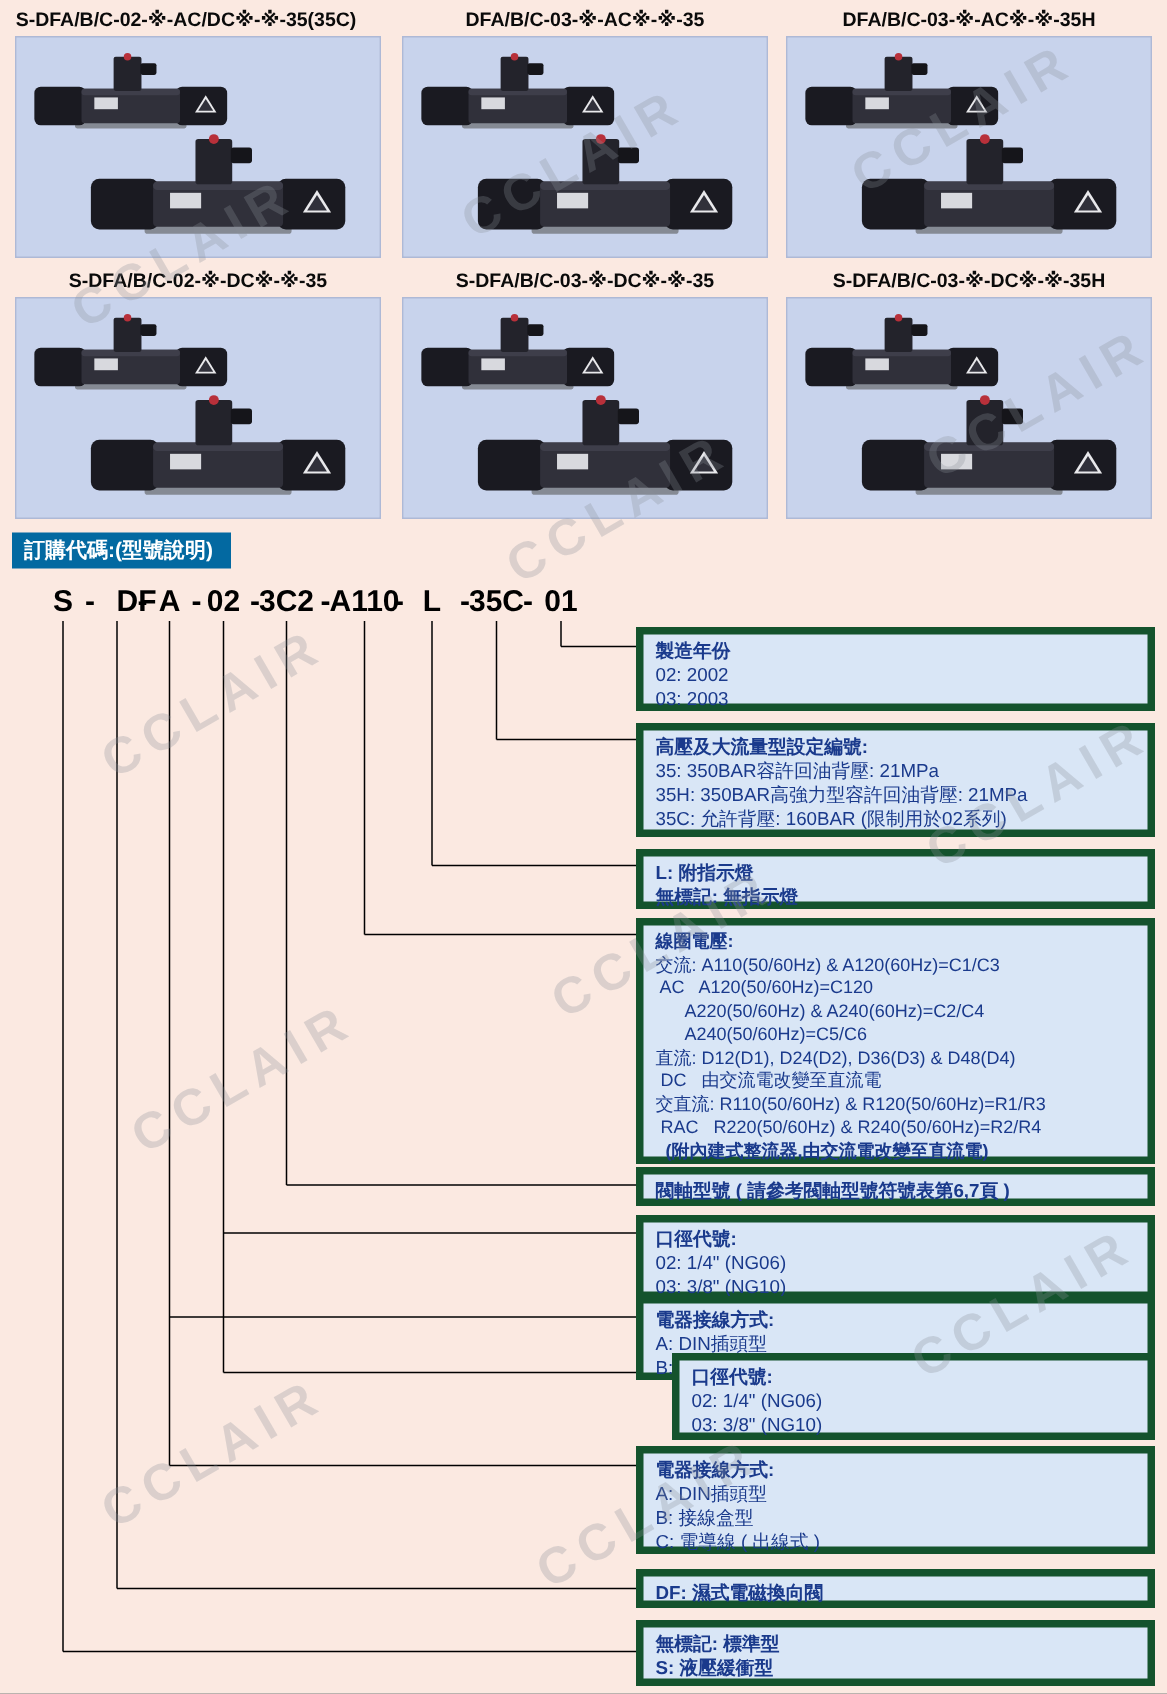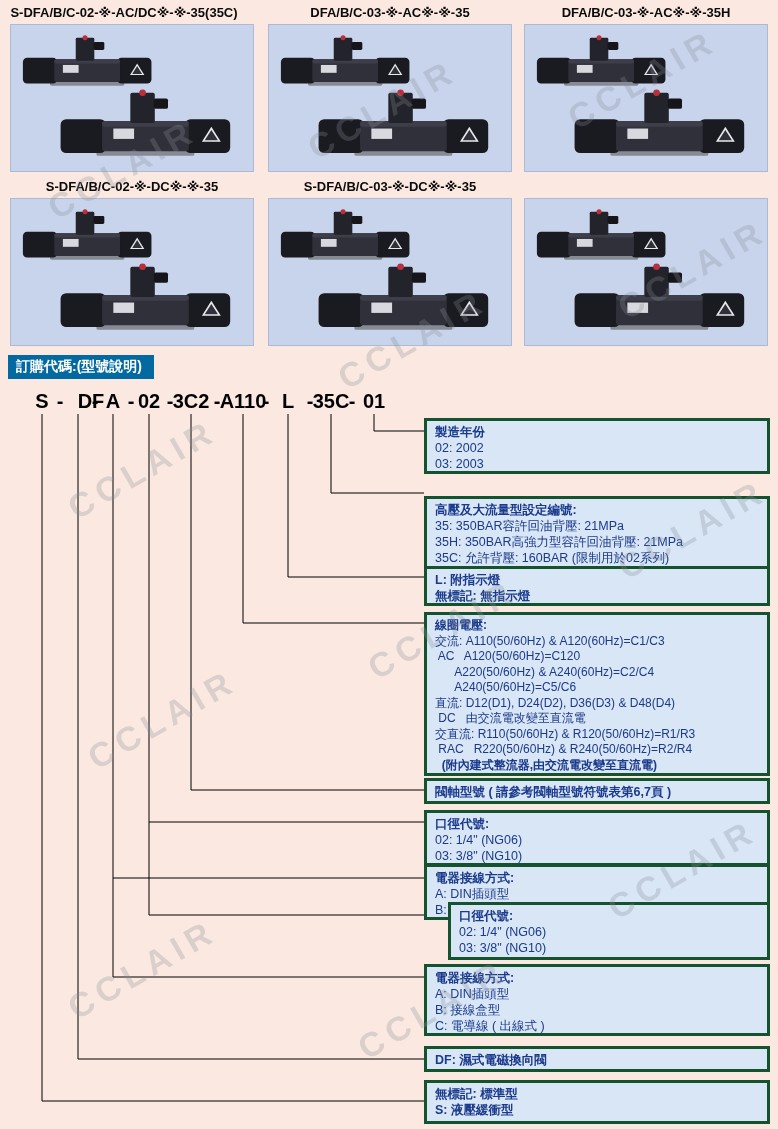--- a/index.html
+++ b/index.html
@@ -21,21 +21,21 @@
     position:absolute;left:8px;top:355px;background:#0369a1;color:#fff;
     font-size:14px;font-weight:bold;padding:3px 12px 3px 8px;z-index:2;white-space:nowrap;
   }
   .code-token,.code-sep{
     position:absolute;top:390px;transform:translateX(-50%);
     font-size:20px;font-weight:bold;color:#000;z-index:2;white-space:nowrap;
   }
   .tree{position:absolute;left:0;top:0;z-index:1;pointer-events:none;}
   .dbox{
     position:absolute;left:424px;width:346px;box-sizing:border-box;
-    background:#d9e6f6;border:3px solid #14532d;padding:3px 8px;z-index:2;
+    background:#d9e6f6;border:5px solid #14532d;padding:3px 8px;z-index:2;
     color:#1a3a8c;font-size:12.5px;line-height:16px;
   }
   .dbox .bl{white-space:pre;}
   .dbox .t{font-weight:bold;}
   .dbox.coil{font-size:12px;line-height:15.5px;}
   .wm{
     position:absolute;z-index:3;pointer-events:none;
     font-size:34px;font-weight:bold;letter-spacing:6px;color:#8a9099;opacity:.28;
     transform:rotate(-30deg);
   }
@@ -138,20 +138,21 @@
           <circle cx="87" cy="6" r="3.5" fill="#b8303a"></circle>
           <rect x="56" y="44" width="22" height="11" fill="#d8d9de"></rect>
           <polygon points="160,42 170,58 150,58" fill="#e9e9ec"></polygon>
           <polygon points="160,45.5 167,56.5 153,56.5" fill="#30303a"></polygon>
         </g>
       </svg>
     </div>
 
   <div class="caption" style="left:10px;top:179px">S-DFA/B/C-02-※-DC※-※-35</div>
   <div class="caption" style="left:268px;top:179px">S-DFA/B/C-03-※-DC※-※-35</div>
+  <div class="caption" style="left:524px;top:179px">S-DFA/B/C-03-※-DC※-※-35H</div>
 
   <div class="photo" style="left:10px;top:198px">
       <svg viewBox="0 0 244 146" xmlns="http://www.w3.org/2000/svg">
         <rect width="244" height="146" fill="#c8d3ec"></rect>
         <g transform="translate(12,8) scale(0.72)">
           <rect x="38" y="64" width="104" height="9" rx="2" fill="#858a94"></rect>
           <rect x="0" y="34" width="48" height="36" rx="6" fill="#1a1a21"></rect>
           <rect x="132" y="34" width="48" height="36" rx="6" fill="#1a1a21"></rect>
           <rect x="44" y="36" width="92" height="32" rx="3" fill="#30303a"></rect>
           <rect x="44" y="36" width="92" height="6" rx="3" fill="#3e3e4a"></rect>
@@ -284,21 +285,21 @@
       <line x1="42" y1="1101" x2="424" y2="1101"></line>
     </g>
   </svg>
 
   <div class="dbox" style="top:418px;height:56px">
     <div class="bl t">製造年份</div>
     <div class="bl">02: 2002</div>
     <div class="bl">03: 2003</div>
   </div>
 
-  <div class="dbox" style="top:496px;height:76px">
+  <div class="dbox" style="top:482px;height:76px">
     <div class="bl t">高壓及大流量型設定編號:</div>
     <div class="bl">35: 350BAR容許回油背壓: 21MPa</div>
     <div class="bl">35H: 350BAR高強力型容許回油背壓: 21MPa</div>
     <div class="bl">35C: 允許背壓: 160BAR (限制用於02系列)</div>
   </div>
 
   <div class="dbox" style="top:566px;height:40px">
     <div class="bl t">L: 附指示燈</div>
     <div class="bl t">無標記: 無指示燈</div>
   </div>

